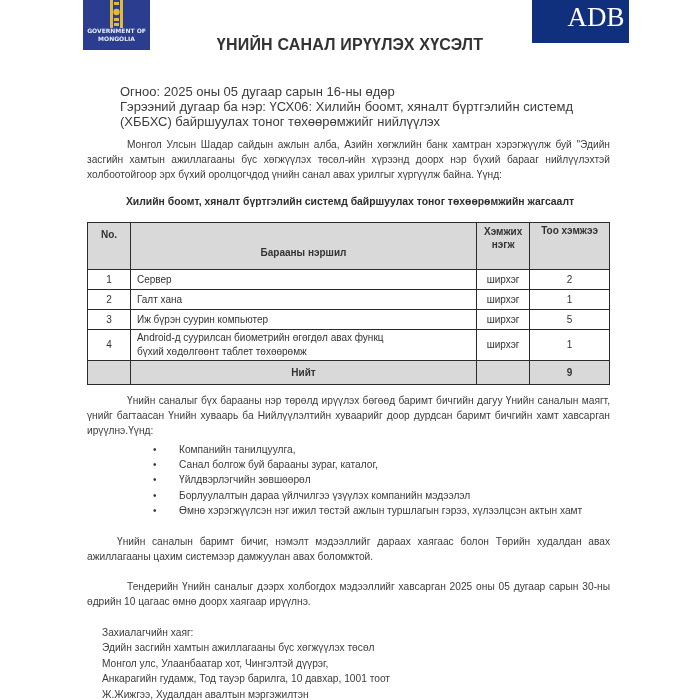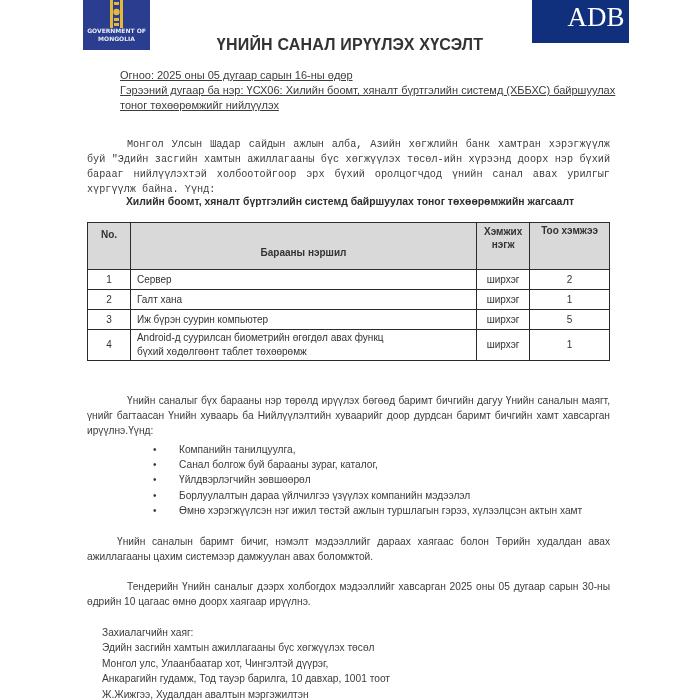--- a/index.html
+++ b/index.html
@@ -6,24 +6,24 @@
   body { width:700px; height:700px; position:relative; overflow:hidden;
          font-family:"Liberation Sans", sans-serif; color:#3a3a3a; }
   .logo-gov { position:absolute; left:83px; top:0; width:67px; height:50px; background:#2a3d8f; }
   .logo-gov .soyombo { position:absolute; left:27px; top:0; width:13px; height:28px; }
   .logo-gov .gov-text { position:absolute; left:0; top:27px; width:67px; text-align:center;
          font-size:6px; font-weight:bold; color:#e8ecf6; line-height:8px; font-family:"DejaVu Sans", sans-serif; }
   .logo-adb { position:absolute; left:532px; top:0; width:66px; height:43px; background:#10307d;
          color:#ffffff; font-family:"Liberation Serif", serif; font-size:27px; text-align:center; line-height:34px;padding-left:31px; }
   .title { position:absolute; left:0; width:700px; top:36px; text-align:center; font-size:16px;
            font-weight:bold; color:#333; letter-spacing:0.2px; }
-  .meta { position:absolute; left:120px; top:68px; width:500px; font-size:11px; line-height:15px; color:#3c3c3c;text-decoration:underline; }
+  .meta { position:absolute; left:120px; top:84px; width:500px; font-size:13px; line-height:15px; color:#3c3c3c; }
   .para { position:absolute; left:87px; width:523px; font-size:10.2px; line-height:15px; color:#3c3c3c; text-align:justify; }
   .para .indent { display:inline-block; width:40px; }
-  .p1 { top:137px;font-family:Liberation Mono, monospace; }
+  .p1 { top:137px; }
   .subtitle { position:absolute; left:0; width:700px; top:196px; text-align:center; font-size:10.4px; font-weight:bold; color:#2e2e2e; }
   table.items { position:absolute; left:87px; top:222px; width:523px; border-collapse:collapse; font-size:10px; color:#333; }
   table.items td, table.items th { border:1.2px solid #2b2b2b; padding:0 6px; }
   table.items th { background:#d9d9d9; font-weight:bold; vertical-align:top; padding-top:6px; height:34px; }
   table.items td { height:19px; }
   table.items td.c { text-align:center; }
   table.items tr.tall td { height:30px; line-height:14px; }
   table.items tr.total td { background:#d9d9d9; font-weight:bold; height:23px; }
   .p2 { top:393px; }
   ul.docs { position:absolute; left:145px; top:434px; margin:8px; padding:0; list-style:none; font-size:10.2px; line-height:15.2px; color:#3c3c3c; }
@@ -97,20 +97,26 @@
       <td>Иж бүрэн суурин компьютер</td>
       <td class="c">ширхэг</td>
       <td class="c">5</td>
     </tr>
     <tr class="tall">
       <td class="c">4</td>
       <td style="padding-right:90px;">Android-д суурилсан биометрийн өгөгдөл авах функц бүхий хөдөлгөөнт таблет төхөөрөмж</td>
       <td class="c">ширхэг</td>
       <td class="c">1</td>
     </tr>
+    <tr class="total">
+      <td></td>
+      <td class="c">Нийт</td>
+      <td></td>
+      <td class="c">9</td>
+    </tr>
   </tbody>
 </table>
 
 <div class="para p2"><span class="indent"></span><span>Үнийн саналыг бүх барааны нэр төрөлд ирүүлэх бөгөөд баримт бичгийн дагуу Үнийн саналын маягт, үнийг багтаасан Үнийн хуваарь ба Нийлүүлэлтийн хуваарийг доор дурдсан баримт бичгийн хамт хавсарган ирүүлнэ.Үүнд:</span></div>
 
 <ul class="docs">
   <li>Компанийн танилцуулга,</li>
   <li>Санал болгож буй барааны зураг, каталог,</li>
   <li>Үйлдвэрлэгчийн зөвшөөрөл</li>
   <li>Борлуулалтын дараа үйлчилгээ үзүүлэх компанийн мэдээлэл</li>

